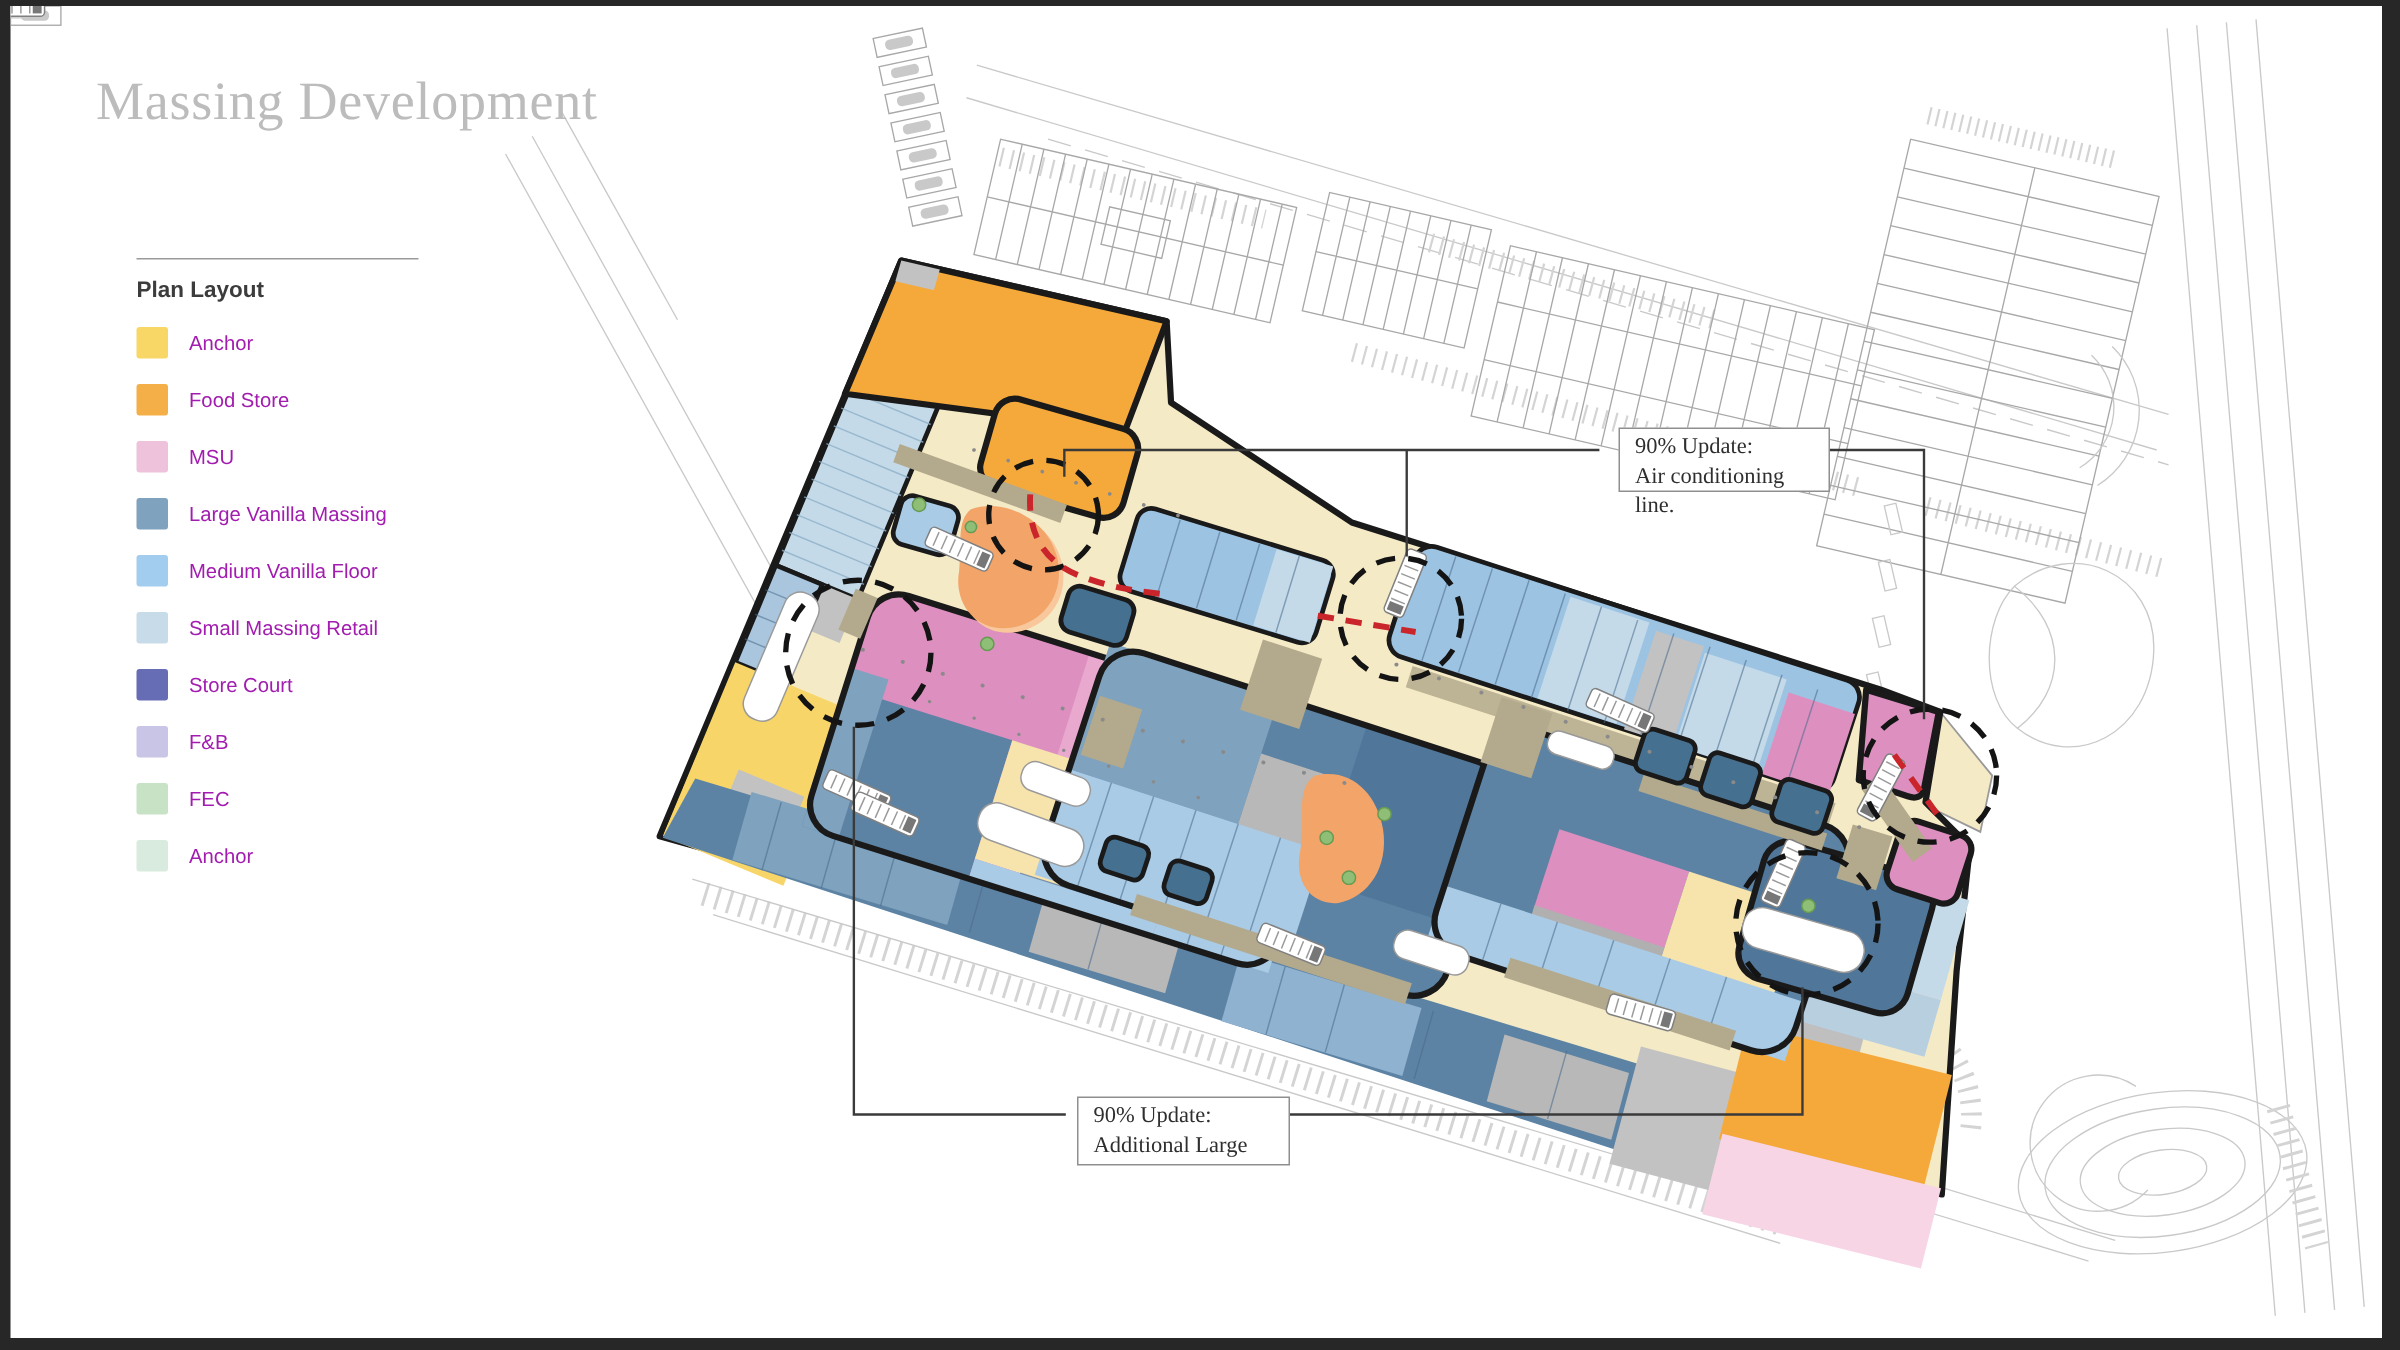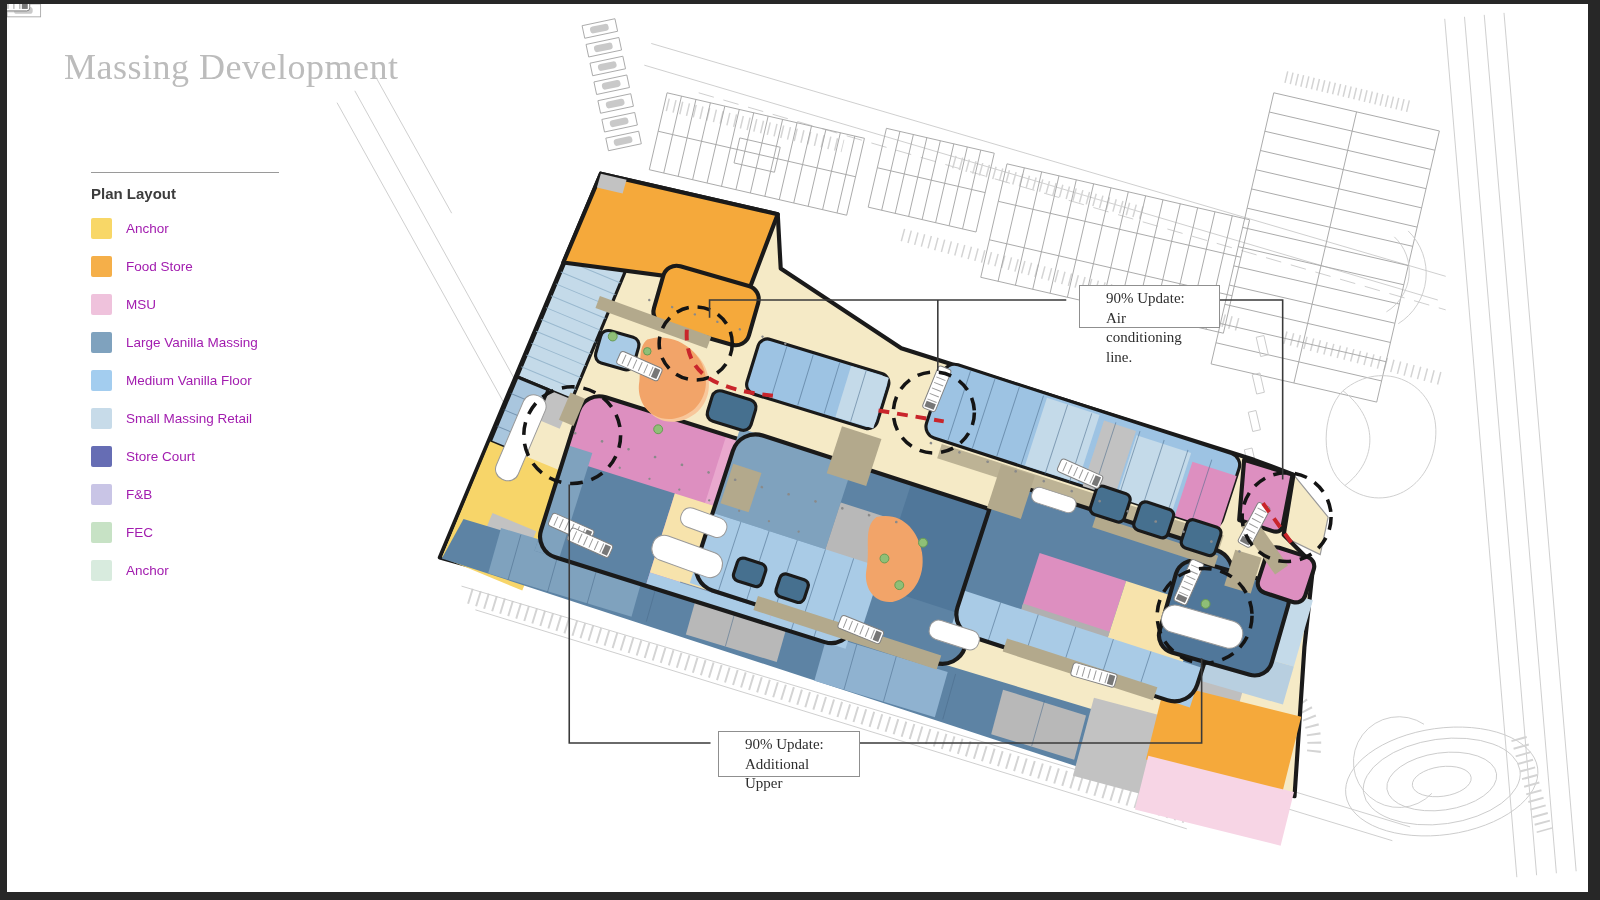--- a/index.html
+++ b/index.html
@@ -14,21 +14,21 @@
   
   .legend{position:absolute;left:56px;top:168px;width:200px;margin-left:28px;}
   .legend hr{border:none;border-top:1px solid #9a9a9a;margin:0 0 12px 0;width:188px;}
   .lg-head{font-size:15px;font-weight:bold;color:#3c3c3c;margin:0 0 16px 0;}
   .lg-item{display:flex;align-items:center;height:21px;margin-bottom:17px;}
   .lg-sw{width:21px;height:21px;border-radius:2px;flex:0 0 21px;}
   .lg-lb{font-size:13.5px;color:#a21caf;margin-left:14px;white-space:nowrap;}
   
   .callout{position:absolute;background:#ffffff;border:1.5px solid #8f8f8f;
            font-family:"Liberation Serif",serif;font-size:15px;color:#2e2e2e;
-           line-height:19.5px;padding:3px 26px;box-sizing:border-box;}
+           line-height:19.5px;padding:3px 10px;box-sizing:border-box;}
   .co1{left:1072px;top:281px;width:141px;height:43px;}
   .co2{left:711px;top:727px;width:142px;height:46px;}
   
   .cad{stroke:#c9c9c9;fill:none;stroke-width:.9;}
   .cadB{stroke:#a8a8a8;fill:none;stroke-width:.9;}
   .tick{stroke:#d4d4d4;fill:none;}
   .blk{stroke:#1a1a1a;stroke-width:4.2;stroke-linejoin:round;}
   .blk3{stroke:#1a1a1a;stroke-width:3.2;stroke-linejoin:round;}
   .div{stroke:#4a6b8a;stroke-width:1;opacity:.55;}
   .divL{stroke:#8fb0c8;stroke-width:1;opacity:.8;}
@@ -374,16 +374,16 @@
       </div>
 </div>
 
 <div class="callout co1">
   <div>90% Update:</div>
   <div>Air conditioning line.</div>
 </div>
 
 <div class="callout co2">
   <div>90% Update:</div>
-  <div>Additional Upper</div>
+  <div>Additional Large</div>
 </div>
 
 </div>
 
 </body></html>

